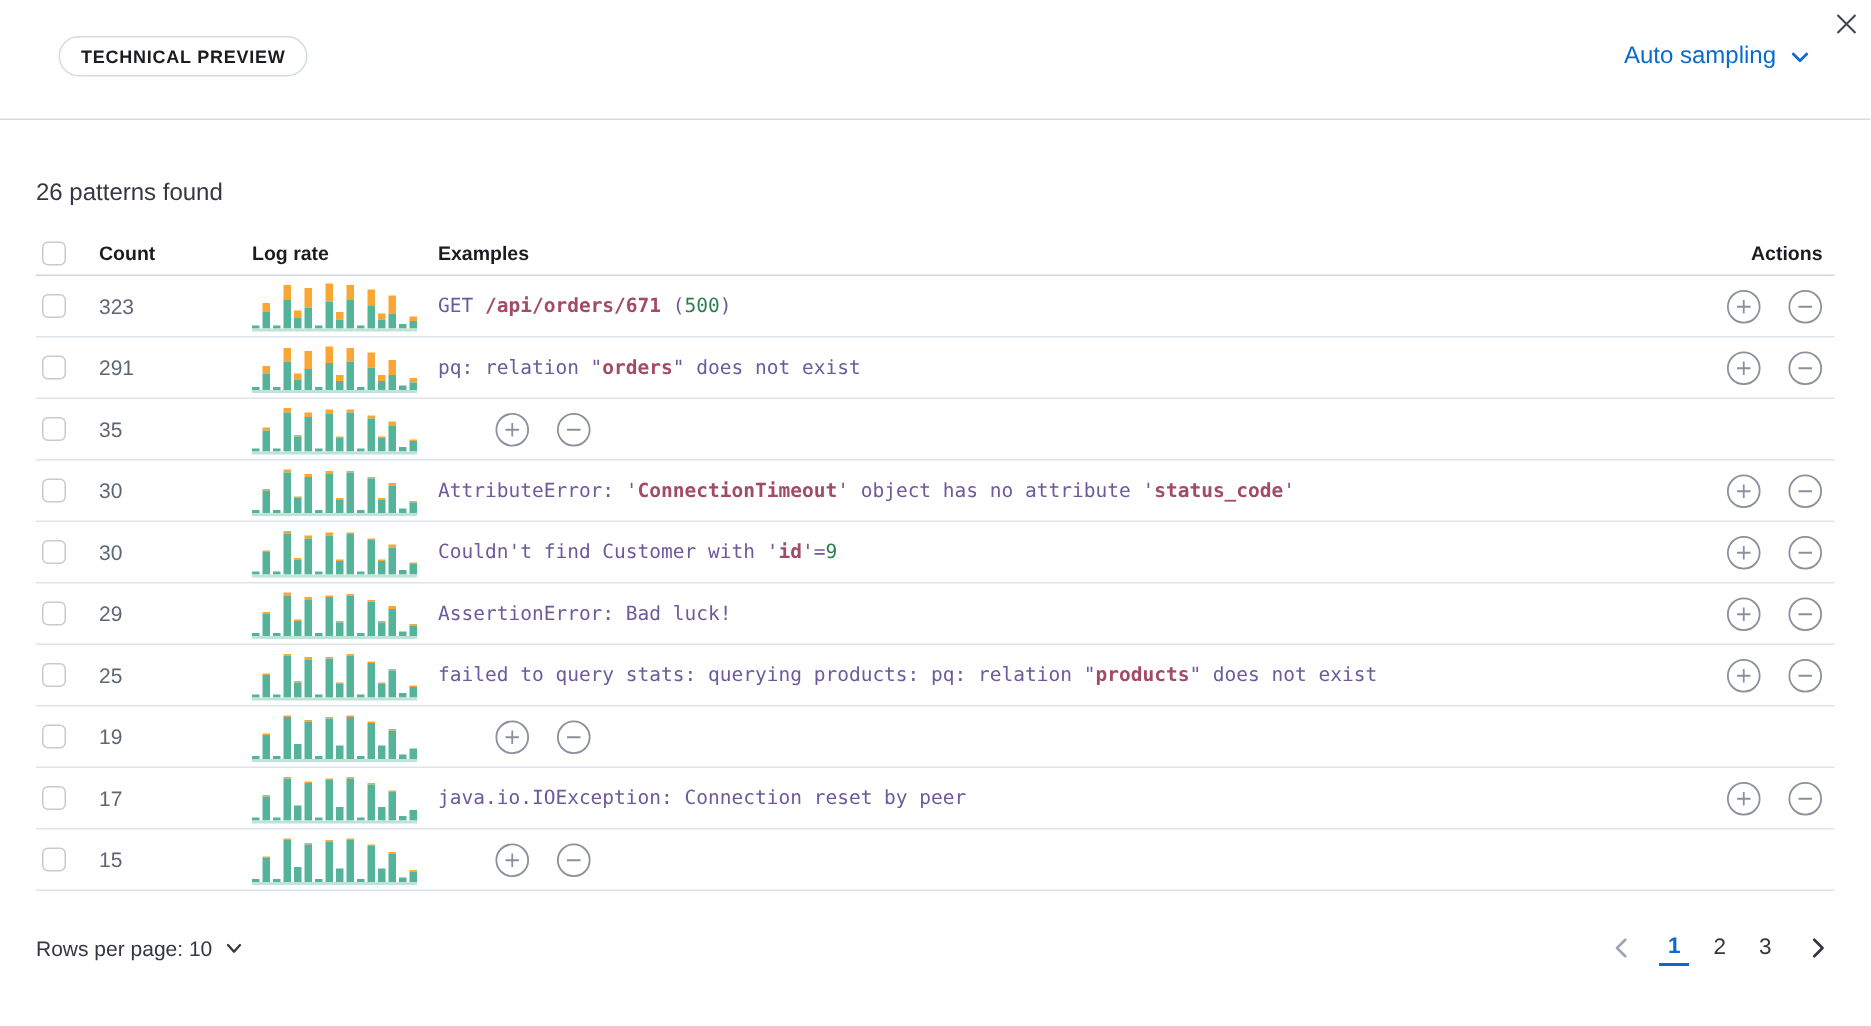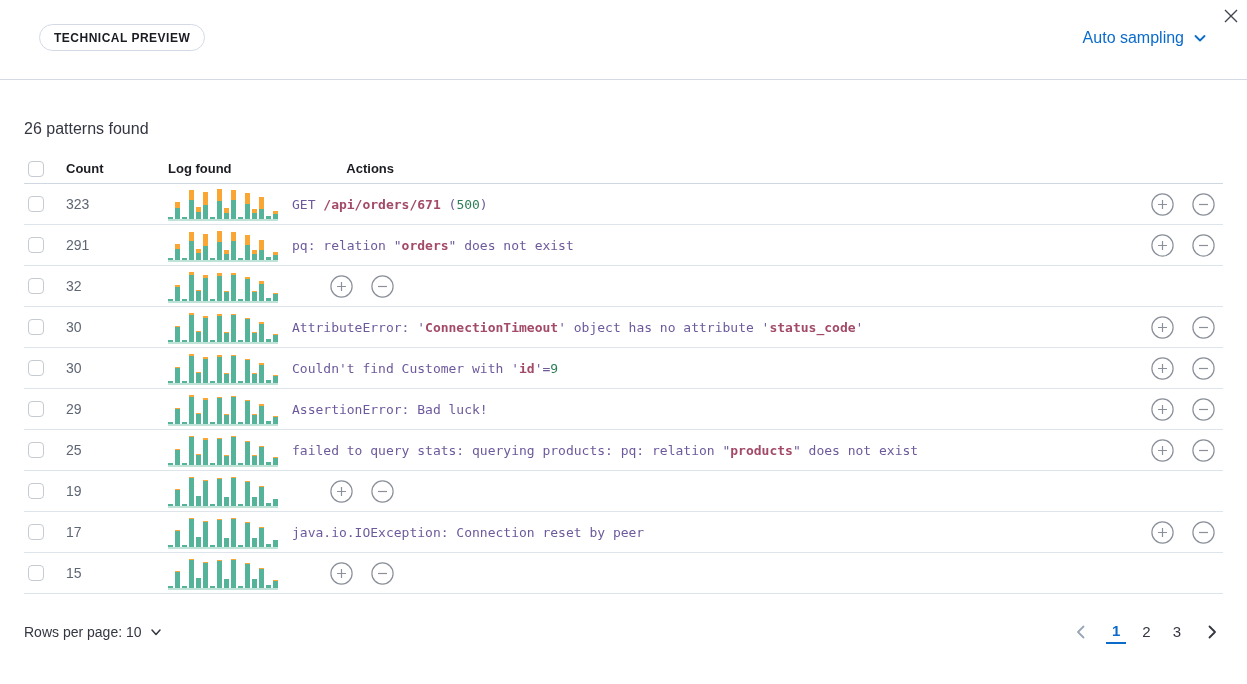--- a/index.html
+++ b/index.html
@@ -72,21 +72,22 @@
 </div>
 
 <div class="summary">26 patterns found</div>
 
 <div class="table">
   <div class="thead">
     <div class="col-check">
         <div class="checkbox"></div>
       </div>
     <div class="col-count">Count</div>
-    <div class="col-rate">Log found</div>
+    <div class="col-rate">Log rate</div>
+    <div class="col-examples">Examples</div>
     <div class="col-actions">Actions</div>
   </div>
   <div id="table-body">
   <div class="row">
     <div class="col-check">
           <div class="checkbox"></div>
         </div>
     <div class="col-count">323</div>
     <div class="col-rate">
           <div class="spark">
@@ -250,21 +251,21 @@
               <path d="M7 11.5 H16" stroke="#8b909a" stroke-width="1.2" fill="none"></path>
             </svg>
       </button>
     </div>
   </div>
 
   <div class="row">
     <div class="col-check">
           <div class="checkbox"></div>
         </div>
-    <div class="col-count">32</div>
+    <div class="col-count">35</div>
     <div class="col-rate">
           <div class="spark">
             <div class="bar">
               <div class="seg-teal" style="height: 2px;"></div>
             </div>
             <div class="bar">
               <div class="seg-orange" style="height: 2px;"></div>
               <div class="seg-teal" style="height: 14px;"></div>
             </div>
             <div class="bar">

